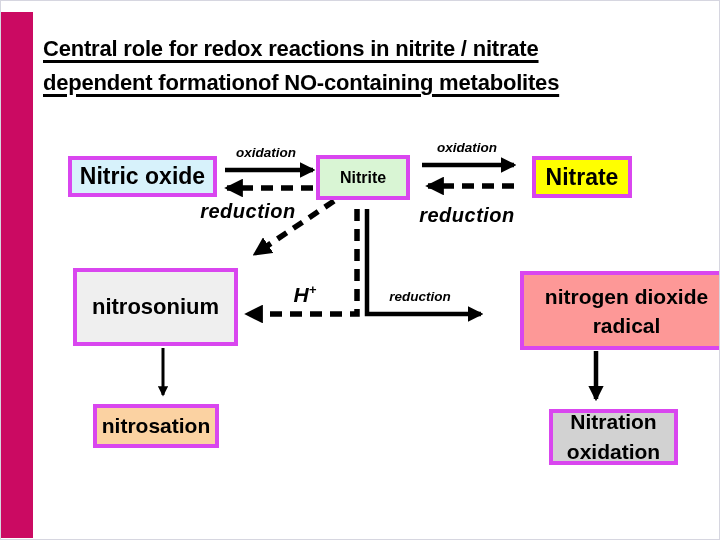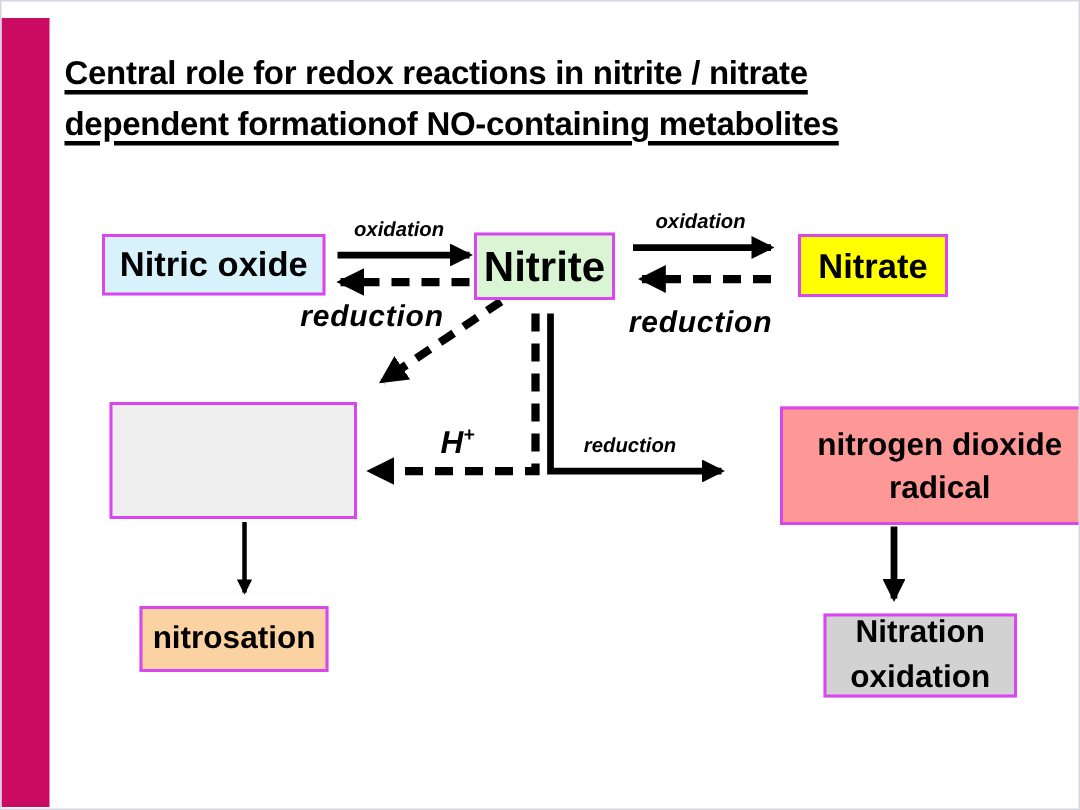--- a/index.html
+++ b/index.html
@@ -36,31 +36,31 @@
     text-decoration-thickness:2.5px;
     text-underline-offset:4px;
   }
   .arrows {
     position:absolute; left:0; top:0;
     width:720px; height:540px;
     pointer-events:none;
   }
   .node {
     position:absolute;
-    border:2px solid #d946ef;
+    border:4px solid #d946ef;
     display:flex;
     flex-direction:column;
     align-items:center;
     justify-content:center;
     font-weight:bold;
     text-align:center;
     line-height:1.25;
   }
   .node-nitric-oxide { left:67px;  top:155px; width:149px; height:41px; font-size:23px; }
-  .node-nitrite      { left:315px; top:154px; width:94px;  height:45px; font-size:28px; }
+  .node-nitrite      { left:315px; top:154px; width:94px;  height:45px; font-size:16px; }
   .node-nitrate      { left:531px; top:155px; width:100px; height:42px; font-size:23px; }
   .node-nitrosonium  { left:72px;  top:267px; width:165px; height:78px; font-size:22px; line-height:30px; }
   .node-no2-radical  { left:487px; top:270px; width:213px; height:79px; font-size:21px; line-height:29px; }
   .node-nitrosation  { left:92px;  top:403px; width:126px; height:44px; font-size:21px; }
   .node-nitration    { left:548px; top:408px; width:129px; height:56px; font-size:21px; line-height:30px; }
   .lbl {
     position:absolute;
     font-style:italic;
     white-space:nowrap;
     transform:translateX(-50%);
@@ -112,20 +112,21 @@
 
   <div class="node node-nitrite" style="background-color: rgb(217, 245, 212);">
     <span>Nitrite</span>
   </div>
 
   <div class="node node-nitrate" style="background-color: rgb(255, 255, 0);">
     <span>Nitrate</span>
   </div>
 
   <div class="node node-nitrosonium" style="background-color: rgb(239, 239, 239);">
+    <span>nitrosonium</span>
   </div>
 
   <div class="node node-no2-radical" style="background-color: rgb(253, 152, 151); margin-left: 32px;">
     <span>nitrogen dioxide</span>
     <span>radical</span>
   </div>
 
   <div class="node node-nitrosation" style="background-color: rgb(251, 210, 162);">
     <span>nitrosation</span>
   </div>

